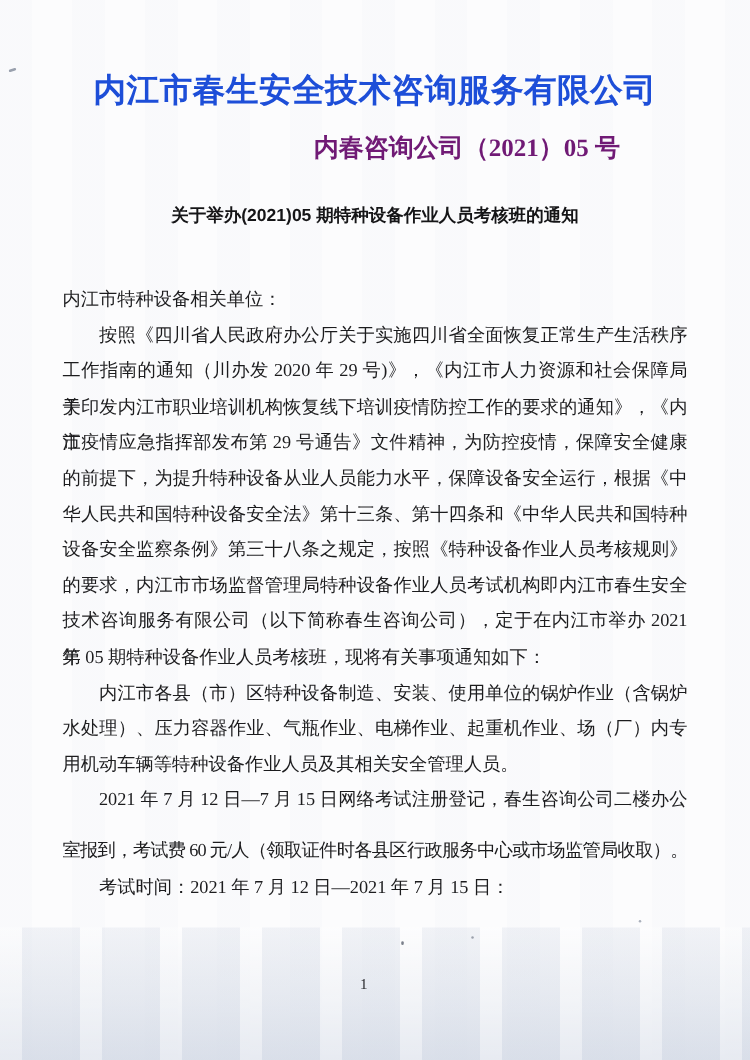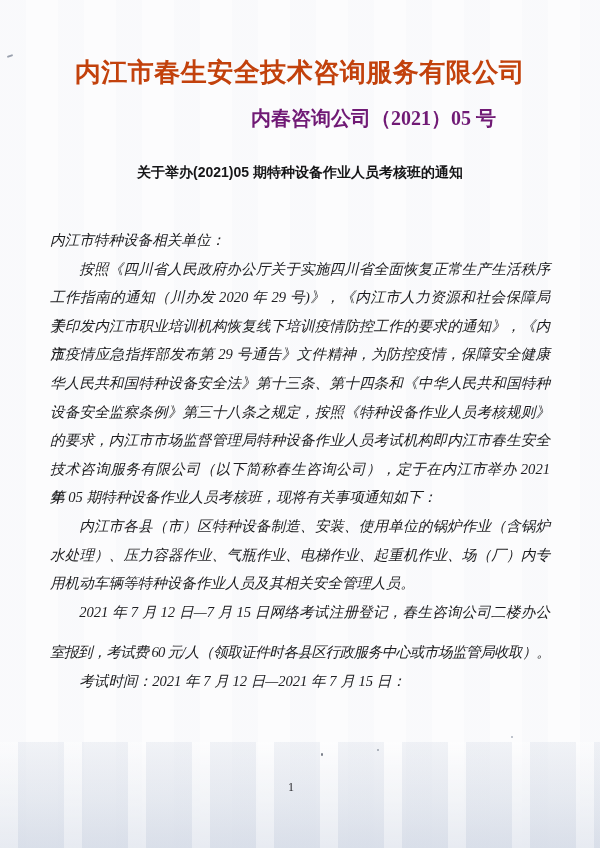--- a/index.html
+++ b/index.html
@@ -32,41 +32,40 @@
         rgba(214,220,231,0.30) 18px, rgba(214,220,231,0.30) 64px),
       linear-gradient(180deg, rgba(226,230,239,0) 0%, rgba(215,221,232,0.45) 55%, rgba(208,215,228,0.75) 100%);
     pointer-events:none;
   }
   .company-title{
     position:absolute;top:55px;left:0;right:0;
     margin:0;
     text-align:center;
     font-size:26px;font-weight:700;
     letter-spacing:0.5px;
-    color:#c2410c;
+    color:#1d4ed8;
   }
   .doc-number{
     position:absolute;top:105px;right:104px;
     font-size:20px;font-weight:700;
     color:#701a75;
   }
   .notice-title{
     position:absolute;top:164px;left:0;right:0;
     margin:0;
     text-align:center;
     font-size:14px;font-weight:700;
     font-family:"Liberation Sans","DejaVu Sans",sans-serif;
     color:#151517;
   }
   .body-text{
     position:absolute;top:226px;left:50px;width:500px;
     font-size:14.6px;
     line-height:28.6px;
     color:#1c1c1e;
-    font-style:italic;
   }
   .ln{
     height:28.6px;
     white-space:nowrap;
     overflow:visible;
   }
   .just{
     white-space:normal;
     text-align:justify;
     text-align-last:justify;
@@ -101,20 +100,21 @@
   <div class="doc-number">内春咨询公司（2021）05 号</div>
 
   <h2 class="notice-title">关于举办(2021)05 期特种设备作业人员考核班的通知</h2>
 
   <div class="body-text">
     <div class="ln">内江市特种设备相关单位：</div>
     <div class="ln just ind">按照《四川省人民政府办公厅关于实施四川省全面恢复正常生产生活秩序</div>
     <div class="ln just">工作指南的通知（川办发 2020 年 29 号)》，《内江市人力资源和社会保障局关</div>
     <div class="ln just">于印发内江市职业培训机构恢复线下培训疫情防控工作的要求的通知》，《内江</div>
     <div class="ln just">市疫情应急指挥部发布第 29 号通告》文件精神，为防控疫情，保障安全健康</div>
+    <div class="ln just">的前提下，为提升特种设备从业人员能力水平，保障设备安全运行，根据《中</div>
     <div class="ln just">华人民共和国特种设备安全法》第十三条、第十四条和《中华人民共和国特种</div>
     <div class="ln just">设备安全监察条例》第三十八条之规定，按照《特种设备作业人员考核规则》</div>
     <div class="ln just">的要求，内江市市场监督管理局特种设备作业人员考试机构即内江市春生安全</div>
     <div class="ln just">技术咨询服务有限公司（以下简称春生咨询公司），定于在内江市举办 2021 年</div>
     <div class="ln">第 05 期特种设备作业人员考核班，现将有关事项通知如下：</div>
     <div class="ln just ind">内江市各县（市）区特种设备制造、安装、使用单位的锅炉作业（含锅炉</div>
     <div class="ln just">水处理）、压力容器作业、气瓶作业、电梯作业、起重机作业、场（厂）内专</div>
     <div class="ln">用机动车辆等特种设备作业人员及其相关安全管理人员。</div>
     <div class="ln just ind">2021 年 7 月 12 日—7 月 15 日网络考试注册登记，春生咨询公司二楼办公</div>
     <div class="ln just tight">室报到，考试费 60 元/人（领取证件时各县区行政服务中心或市场监管局收取）。</div>

